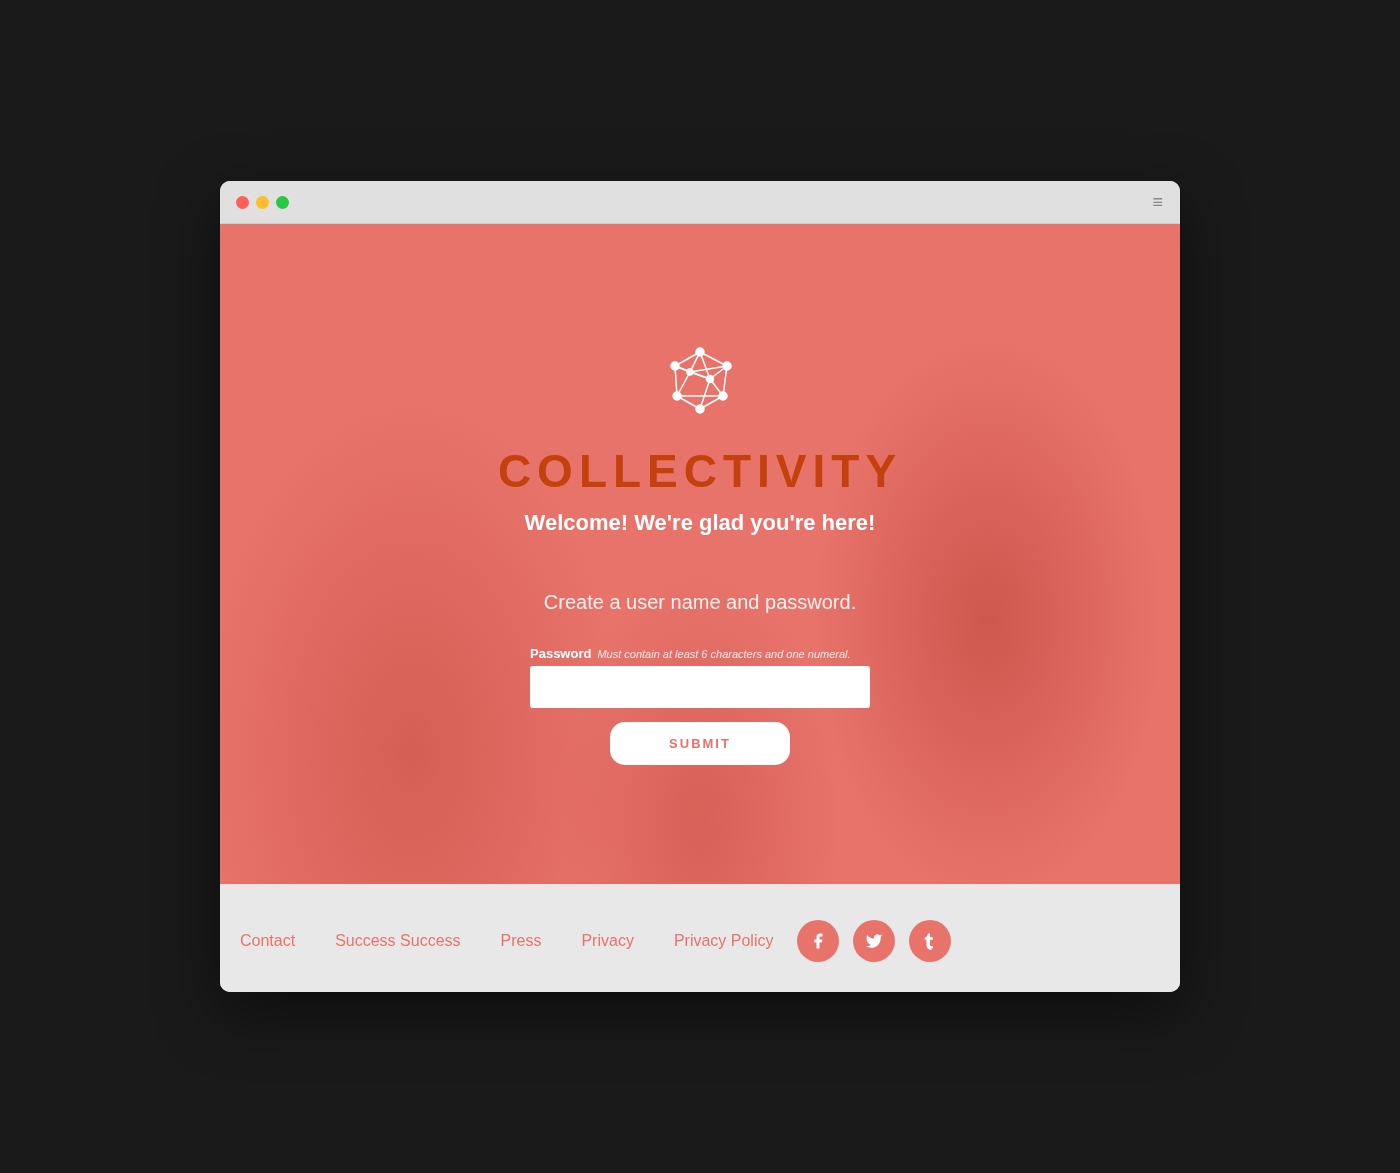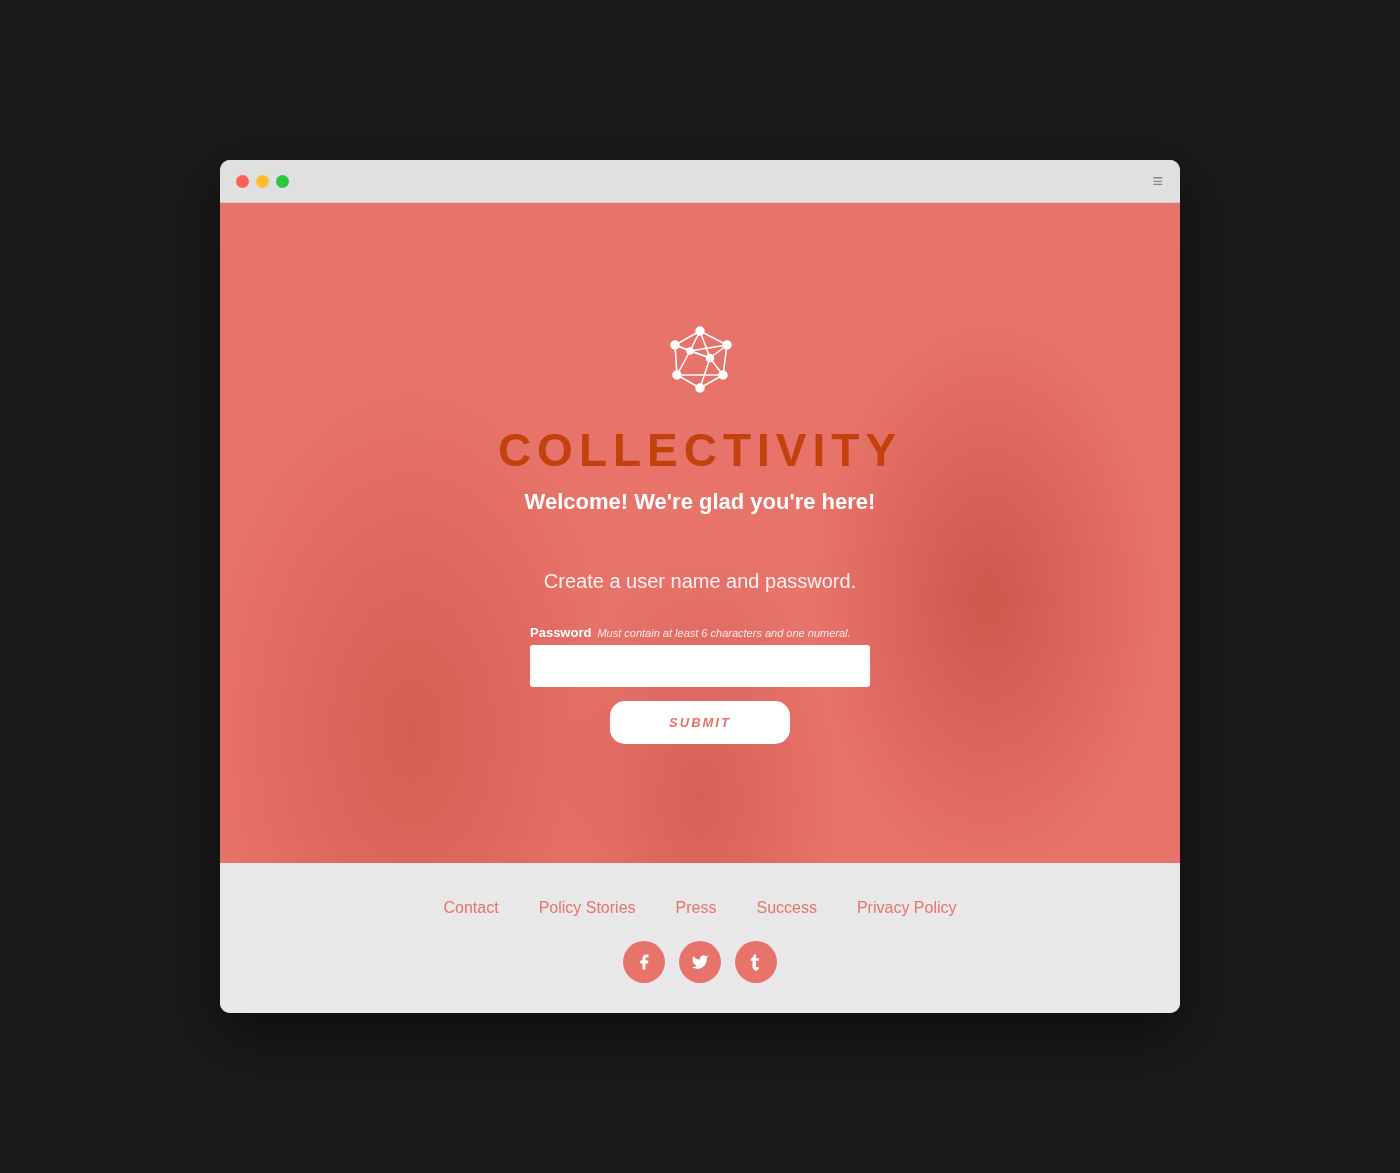--- a/index.html
+++ b/index.html
@@ -176,28 +176,27 @@
       color: #e8736a;
       border: none;
       border-radius: 15px;
       font-size: 13px;
       font-weight: 700;
       letter-spacing: 2px;
       text-transform: uppercase;
       cursor: pointer;
       align-self: center;
       width: 180px;
-      font-style: italic;
     }
 
     .footer-section {
       background: #e8e8e8;
       padding: 36px 20px 30px;
       display: flex;
-      flex-direction: column;
+      flex-direction: row;
       align-items: center;
       gap: 24px;
     }
 
     .footer-nav {
       display: flex;
       gap: 40px;
       align-items: center;
       flex-wrap: wrap;
       justify-content: center;
@@ -309,23 +308,23 @@
         </div>
 
         <button class="submit-btn">SUBMIT</button>
       </div>
     </div>
   </div>
 
   <div class="footer-section">
     <nav class="footer-nav">
       <a class="footer-link">Contact</a>
-      <a class="footer-link">Policy Stories</a>
+      <a class="footer-link">Success Success</a>
       <a class="footer-link">Press</a>
-      <a class="footer-link">Success</a>
+      <a class="footer-link">Privacy</a>
       <a class="footer-link">Privacy Policy</a>
     </nav>
 
     <div class="social-icons">
       <a class="social-btn" title="Facebook">
         <svg viewBox="0 0 24 24" xmlns="http://www.w3.org/2000/svg">
           <path d="M18 2h-3a5 5 0 0 0-5 5v3H7v4h3v8h4v-8h3l1-4h-4V7a1 1 0 0 1 1-1h3z"></path>
         </svg>
       </a>
       <a class="social-btn" title="Twitter">

